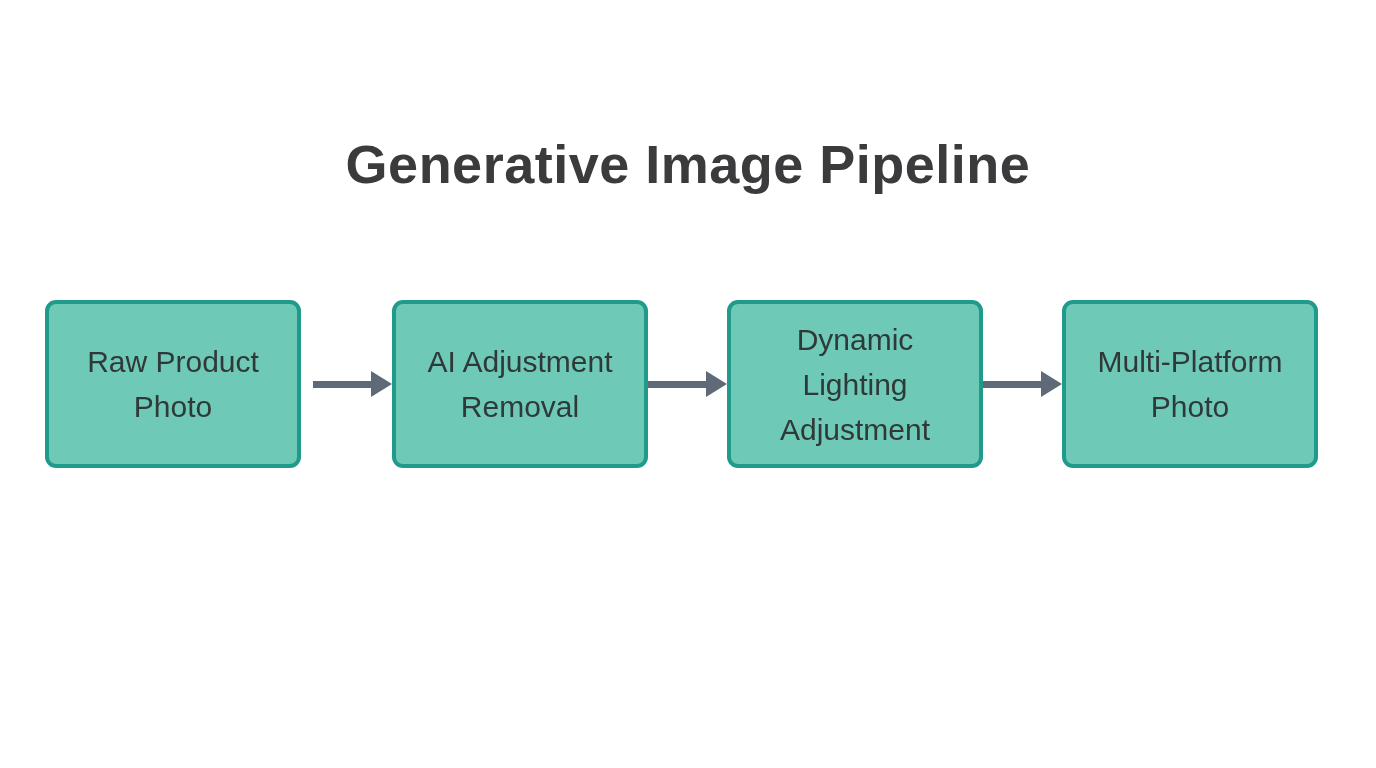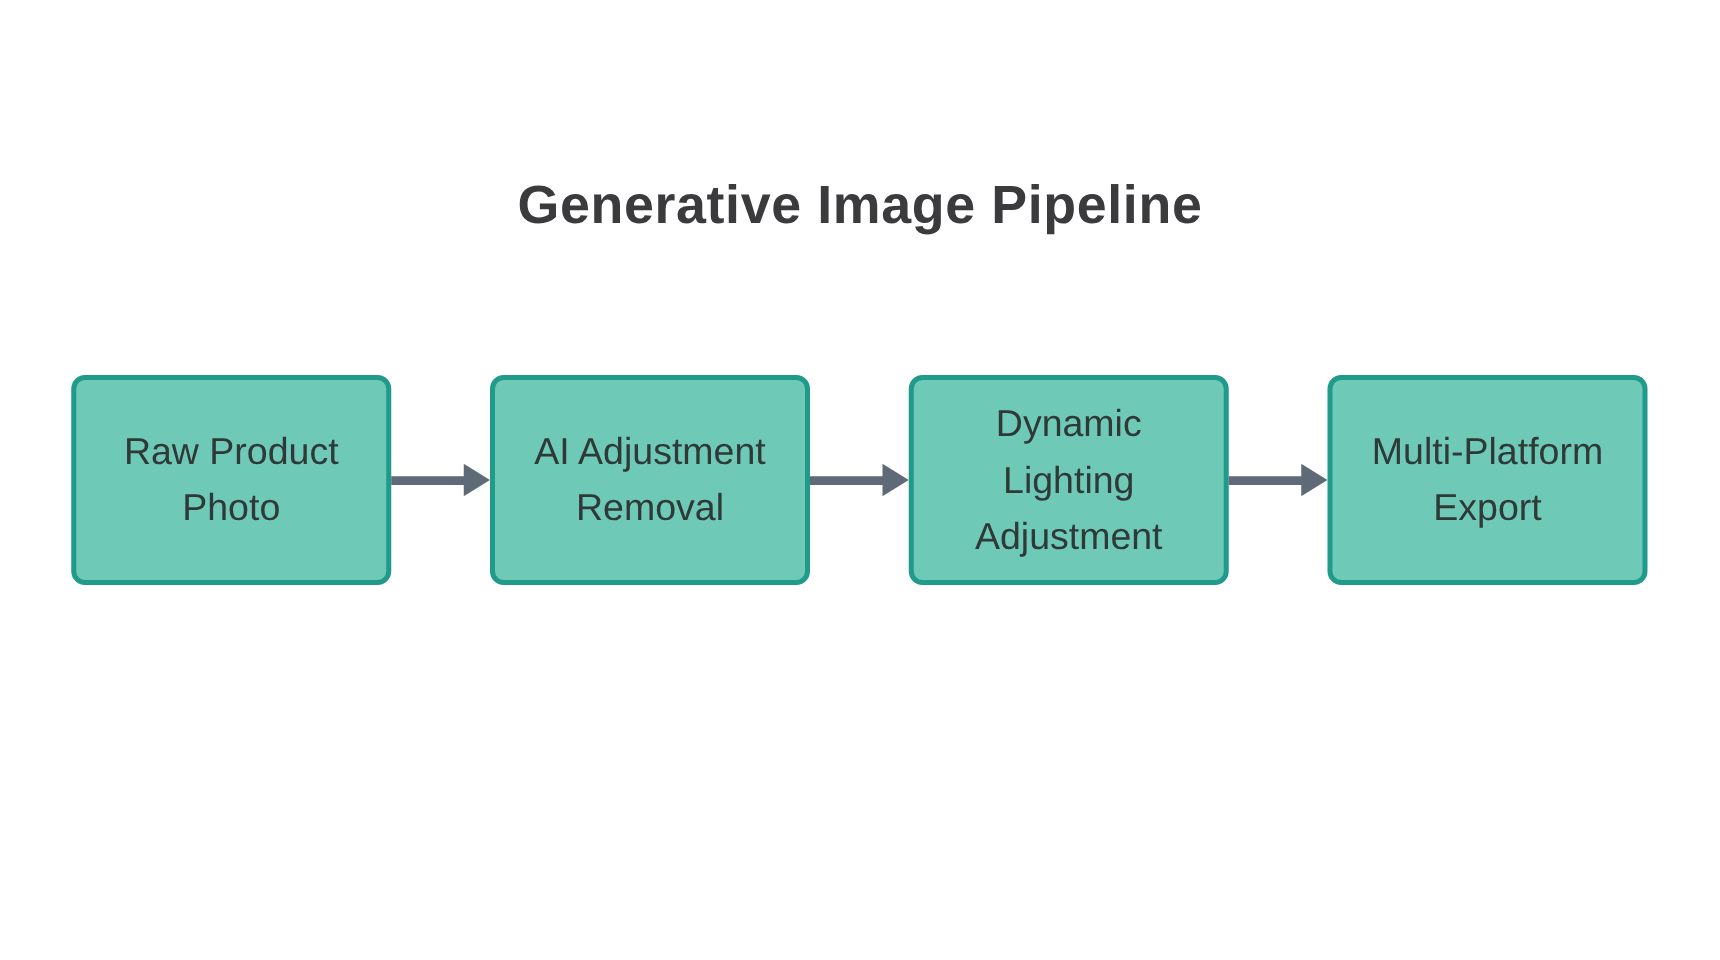--- a/index.html
+++ b/index.html
@@ -20,21 +20,21 @@
   .canvas {
     position: relative;
     width: 1376px; height: 768px;
     background: var(--bg);
   }
   .title {
     position: absolute;
     left: 0; top: 132px;
     width: 1376px;
     text-align: center;
-    font-size: 43px;
+    font-size: 54px;
     font-weight: 700;
     line-height: 64px;
     letter-spacing: 0.5px;
     color: var(--title);
   }
   .flow-node {
     position: absolute;
     top: 300px;
     width: 256px;
     height: 168px;
@@ -47,21 +47,21 @@
   }
   .flow-node .node-label {
     display: block;
     max-width: 216px;
     text-align: center;
     font-size: 30px;
     line-height: 45px;
     font-weight: 400;
     color: var(--box-text);
   }
-  .node-1 { left: 57px; }
+  .node-1 { left: 45px; }
   .node-2 { left: 392px; }
   .node-3 { left: 727px; }
   .node-4 { left: 1062px; }
   .arrow {
     position: absolute;
     top: 371px;
     width: 79px;
     height: 27px;
   }
   .arrow-1 { left: 313px; }
@@ -111,16 +111,16 @@
   <div class="flow-node node-3">
     <span class="node-label">Dynamic Lighting Adjustment</span>
   </div>
 
   <div class="arrow arrow-3">
     <div class="shaft"></div>
     <div class="head"></div>
   </div>
 
   <div class="flow-node node-4">
-    <span class="node-label">Multi-Platform Export</span>
+    <span class="node-label">Multi-Platform Photo</span>
   </div>
 
 </div>
 
 </body></html>

